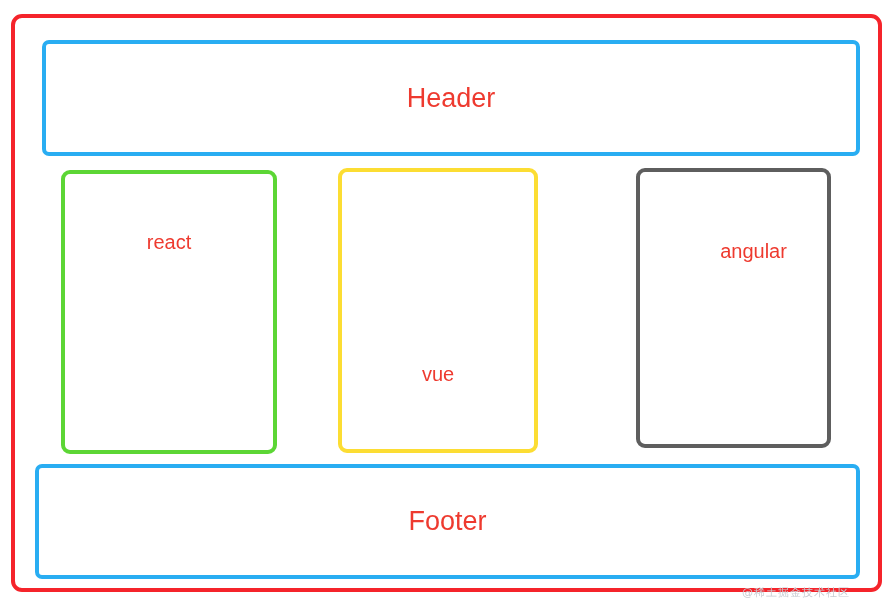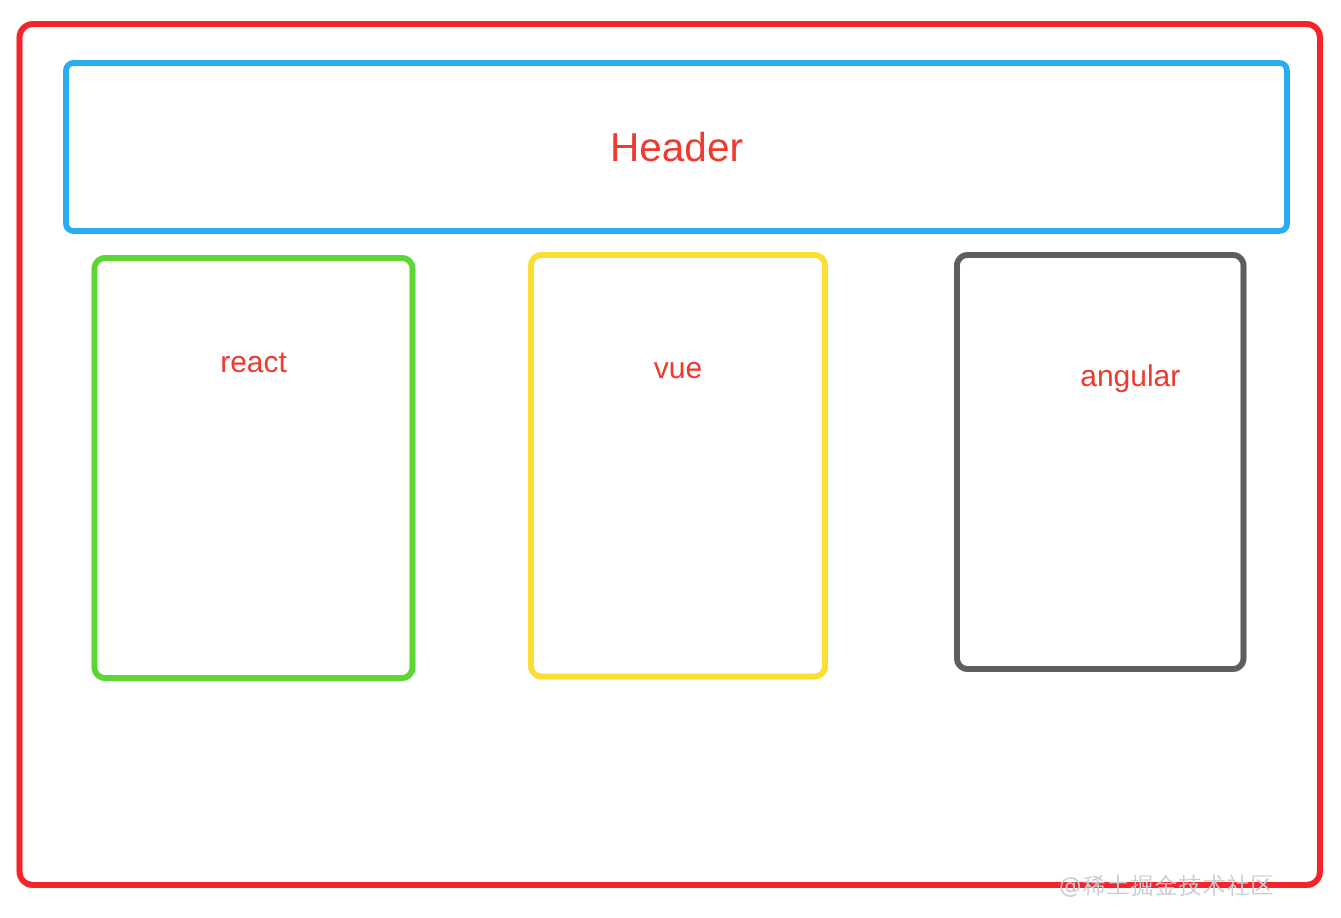--- a/index.html
+++ b/index.html
@@ -69,25 +69,26 @@
     justify-content: center;
   }
   .card-react {
     left: 61px;
     top: 170px;
     width: 216px;
     height: 284px;
     border-color: #5CD635;
   }
   .card-vue {
-    left: 352px;
+    left: 338px;
     top: 168px;
     width: 200px;
     height: 285px;
     border-color: #FCDD33;
+    align-items: flex-end;
   }
   .card-angular {
     left: 636px;
     top: 168px;
     width: 195px;
     height: 280px;
     border-color: #5E5E5E;
     padding-left: 40px;
   }
 
@@ -110,21 +111,21 @@
   .card-react .label-card { transform: translateY(-70px); }
   .card-vue   .label-card { transform: translateY(-65px); }
   .card-angular .label-card { transform: translateY(-57px); }
 
   
   .watermark {
     position: absolute;
     right: 44px;
     bottom: 12px;
     font-family: "DejaVu Sans", sans-serif;
-    font-size: 15px;
+    font-size: 11px;
     color: #c8ccd2;
     letter-spacing: 1px;
     white-space: nowrap;
     user-select: none;
   }
 </style>
 </head>
 <body>
 
 <div id="canvas">
@@ -140,16 +141,19 @@
   </div>
 
   <div class="card card-vue">
     <span class="label label-card">vue</span>
   </div>
 
   <div class="card card-angular">
     <span class="label label-card">angular</span>
   </div>
 
+  <div class="bar footer-bar">
+    <span class="label label-bar">Footer</span>
+  </div>
 
   <div class="watermark">@稀土掘金技术社区</div>
 
 </div>
 
 </body></html>

